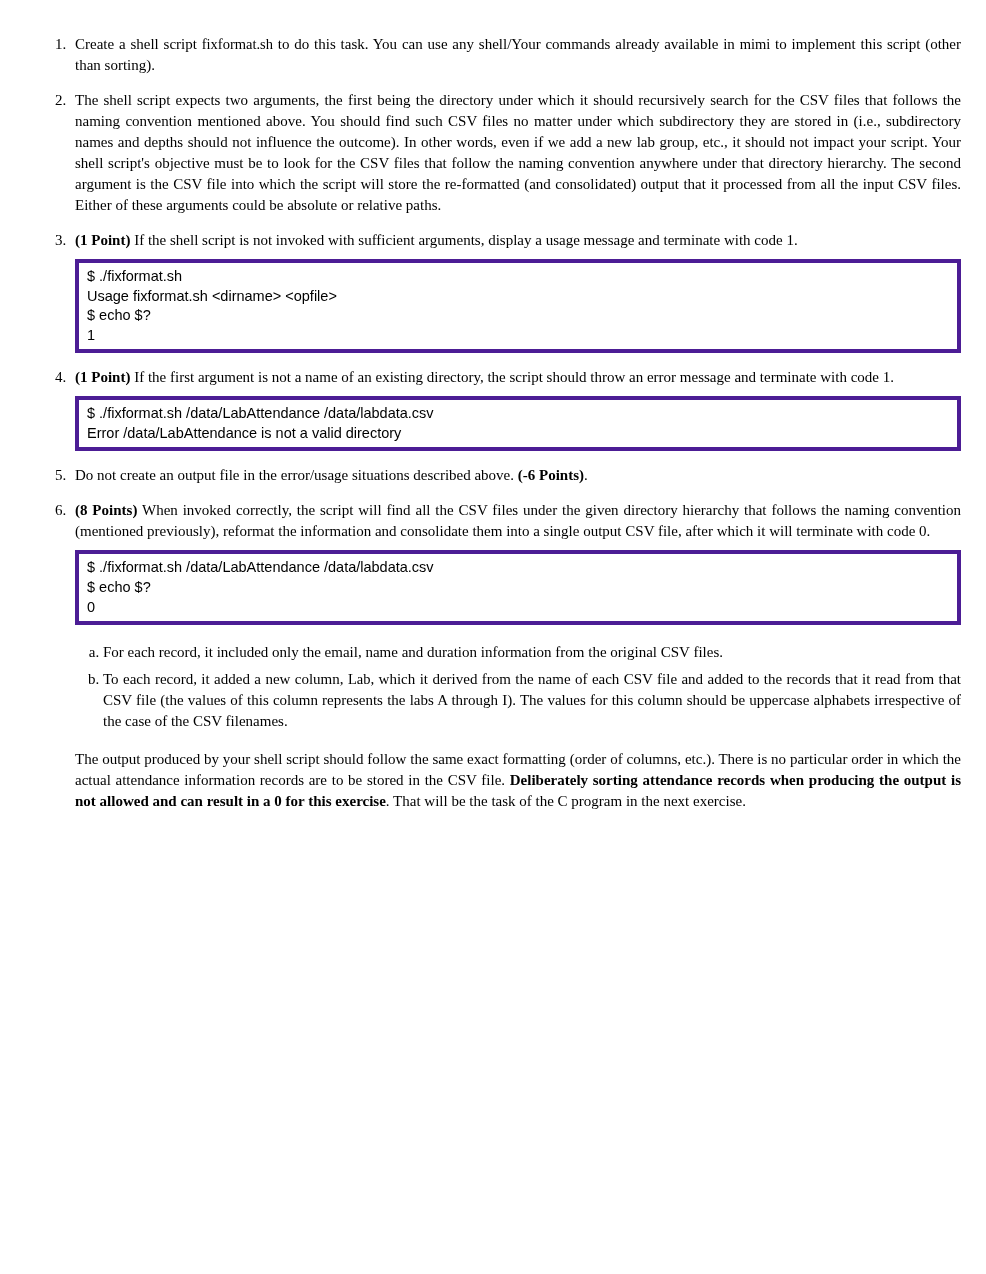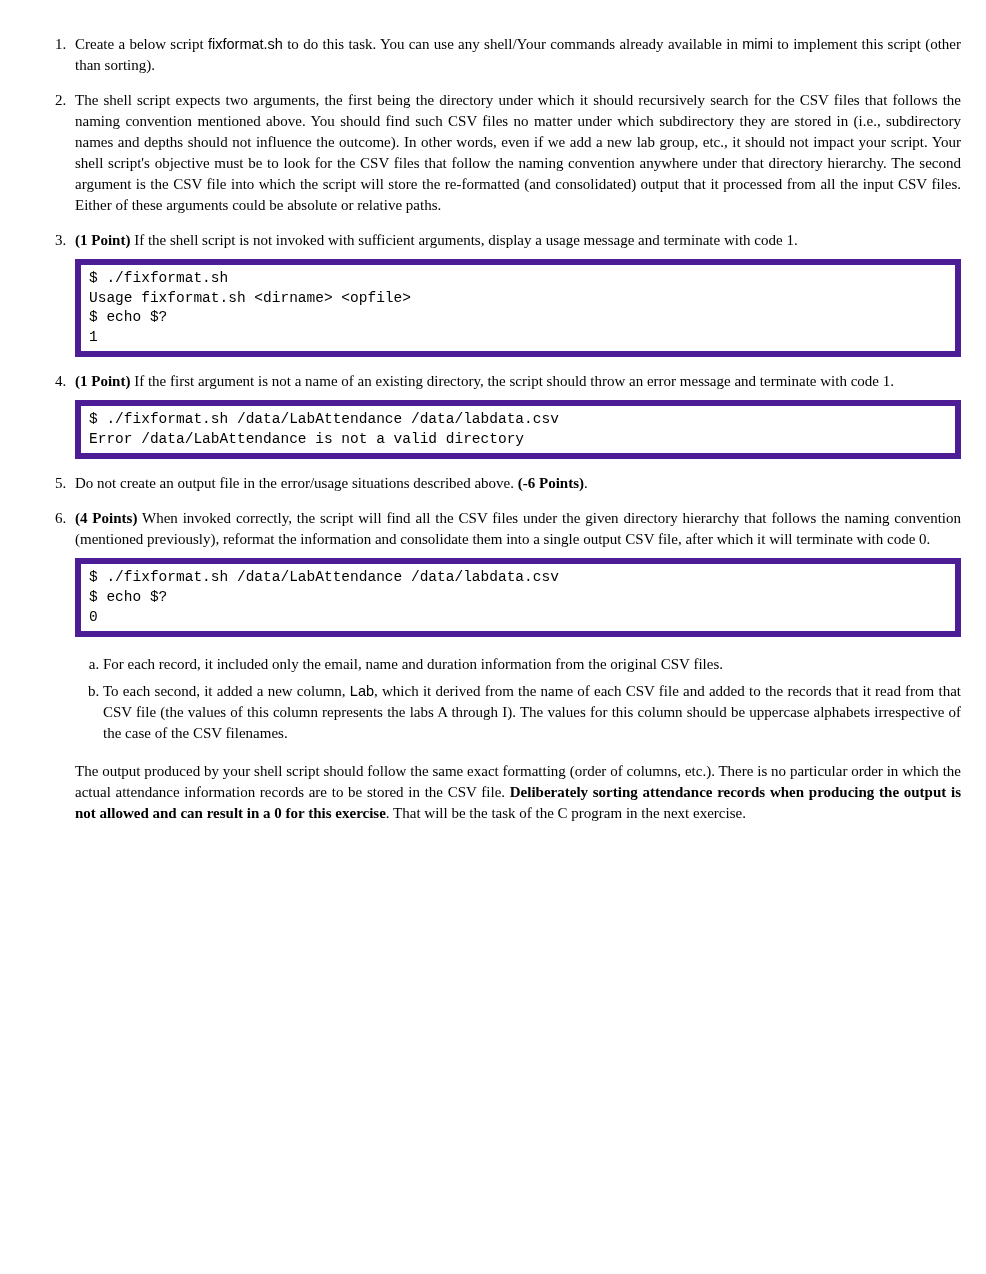--- a/index.html
+++ b/index.html
@@ -29,48 +29,48 @@
     ol.sub {
       list-style-type: lower-alpha;
       margin: 17px 0;
       padding-left: 28px;
     }
     ol.sub > li {
       margin-bottom: 6px;
       text-align: justify;
     }
     code, .tt {
-      font-family: Liberation Sans, sans-serif;
+      font-family: Liberation Serif, serif;
       font-size: 14.5px;
     }
     pre.codebox {
-      font-family: Liberation Mono, monospace;
+      font-family: Liberation Sans, sans-serif;
       font-size: 14.5px;
-      border: 6px solid #4c1d95;
+      border: 4px solid #4c1d95;
       padding: 4px 8px;
       margin: 8px 0 12px 0;
       white-space: pre;
       line-height: 1.35;
     }
     .para {
       margin: 10px 0;
       text-align: justify;
     }
     strong { font-weight: bold; }
   </style>
 </head>
 <body>
 
 <div class="intro">
 </div>
 
 <ol class="top">
 
   <li>
-    <span>Create a below script </span><code class="tt">fixformat.sh</code><span> to do this task. You can use any shell/Your commands already available in </span><code class="tt">mimi</code><span> to implement this script (other than sorting).</span>
+    <span>Create a shell script </span><code class="tt">fixformat.sh</code><span> to do this task. You can use any shell/Your commands already available in </span><code class="tt">mimi</code><span> to implement this script (other than sorting).</span>
   </li>
 
   <li>The shell script expects two arguments, the first being the directory under which it should recursively search for the CSV files that follows the naming convention mentioned above. You should find such CSV files no matter under which subdirectory they are stored in (i.e., subdirectory names and depths should not influence the outcome). In other words, even if we add a new lab group, etc., it should not impact your script. Your shell script's objective must be to look for the CSV files that follow the naming convention anywhere under that directory hierarchy. The second argument is the CSV file into which the script will store the re-formatted (and consolidated) output that it processed from all the input CSV files. Either of these arguments could be absolute or relative paths.</li>
 
   <li>
     <strong>(1 Point)</strong><span> If the shell script is not invoked with sufficient arguments, display a usage message and terminate with code 1.</span>
     <pre class="codebox">$ ./fixformat.sh
 Usage fixformat.sh &lt;dirname&gt; &lt;opfile&gt;
 $ echo $?
 1</pre>
@@ -80,32 +80,32 @@
     <strong>(1 Point)</strong><span> If the first argument is not a name of an existing directory, the script should throw an error message and terminate with code 1.</span>
     <pre class="codebox">$ ./fixformat.sh /data/LabAttendance /data/labdata.csv
 Error /data/LabAttendance is not a valid directory</pre>
   </li>
 
   <li>
     <span>Do not create an output file in the error/usage situations described above. </span><strong>(-6 Points)</strong><span>.</span>
   </li>
 
   <li>
-    <strong>(4 Points)</strong><span> When invoked correctly, the script will find all the CSV files under the given directory hierarchy that follows the naming convention (mentioned previously), reformat the information and consolidate them into a single output CSV file, after which it will terminate with code 0.</span>
+    <strong>(8 Points)</strong><span> When invoked correctly, the script will find all the CSV files under the given directory hierarchy that follows the naming convention (mentioned previously), reformat the information and consolidate them into a single output CSV file, after which it will terminate with code 0.</span>
     <pre class="codebox">$ ./fixformat.sh /data/LabAttendance /data/labdata.csv
 $ echo $?
 0</pre>
 
 
 
 
     <ol class="sub">
       <li>For each record, it included only the email, name and duration information from the original CSV files.</li>
       <li>
-        <span>To each second, it added a new column, </span><code class="tt">Lab</code><span>, which it derived from the name of each CSV file and added to the records that it read from that CSV file (the values of this column represents the labs A through I). The values for this column should be uppercase alphabets irrespective of the case of the CSV filenames.</span>
+        <span>To each record, it added a new column, </span><code class="tt">Lab</code><span>, which it derived from the name of each CSV file and added to the records that it read from that CSV file (the values of this column represents the labs A through I). The values for this column should be uppercase alphabets irrespective of the case of the CSV filenames.</span>
       </li>
     </ol>
 
     <div class="para">
       <span>The output produced by your shell script should follow the same exact formatting (order of columns, etc.). There is no particular order in which the actual attendance information records are to be stored in the CSV file. </span><strong>Deliberately sorting attendance records when producing the output is not allowed and can result in a 0 for this exercise</strong><span>. That will be the task of the C program in the next exercise.</span>
     </div>
   </li>
 
 </ol>
 

